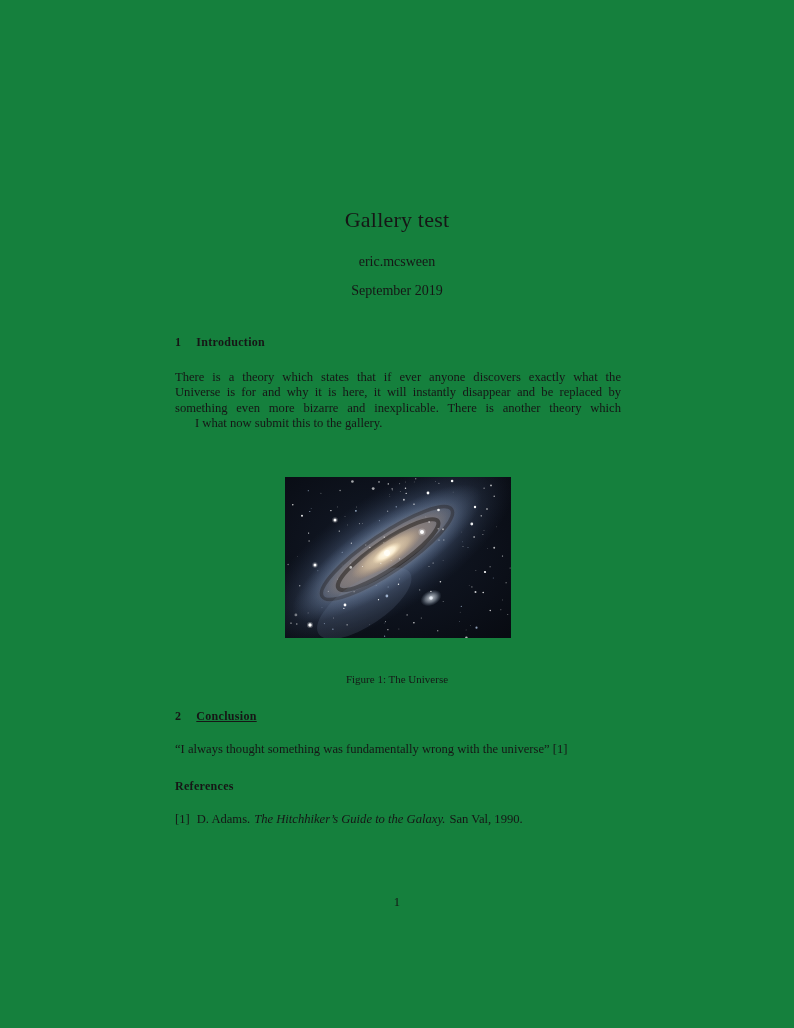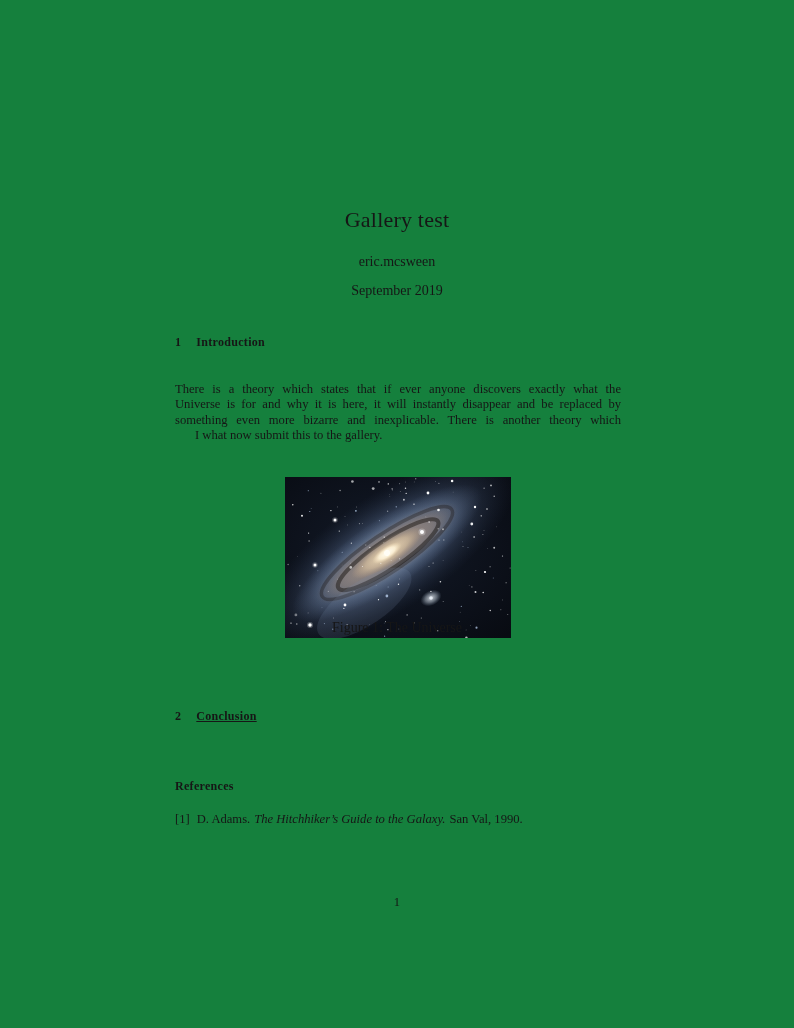--- a/index.html
+++ b/index.html
@@ -26,33 +26,33 @@
     font-size: 12px; font-weight: bold; letter-spacing: 0.3px;
     white-space: nowrap;
   }
   .sec-heading .sec-num { display: inline-block; margin-right: 15px; }
   .heading-intro      { top: 335px; }
   .heading-conclusion { top: 709px; text-decoration: underline; }
   .heading-refs       { top: 779px; }
 
   .body-block {
     position: absolute; left: 175px; width: 446px;
-    font-size: 12.6px; line-height: 15.3px; margin-top: 12px;
+    font-size: 12.6px; line-height: 15.3px;
   }
   .intro-block { top: 370px; }
   .jline { text-align: justify; text-align-last: justify; white-space: normal; }
   .pline { text-align: left; }
   .indent { padding-left: 20px; }
 
   .figure-img {
     position: absolute; left: 285px; top: 477px;
     width: 226px; height: 161px; display: block;
   }
   .figure-caption {
-    top: 620px; font-size: 14px;
+    top: 673px; font-size: 11px;
   }
 
   .quote-line {
     position: absolute; left: 175px; top: 742px;
     width: 446px; font-size: 12.6px;
   }
 
   .ref-entry {
     position: absolute; left: 175px; top: 812px;
     width: 446px; font-size: 12.6px;
@@ -297,20 +297,21 @@
         <circle cx="106.1" cy="83.6" r="0.37" fill="#ffffff" opacity="0.81"></circle>
       </g>
   </svg>
 
   <div class="centered figure-caption">Figure 1: The Universe</div>
 
   <div class="sec-heading heading-conclusion">
     <span class="sec-num">2</span><span>Conclusion</span>
   </div>
 
+  <div class="quote-line">“I always thought something was fundamentally wrong with the universe” [1]</div>
 
   <div class="sec-heading heading-refs">References</div>
 
   <div class="ref-entry">
     <span class="ref-label">[1]</span><span class="ref-part">D. Adams.</span><span class="ref-part ref-title">The Hitchhiker’s Guide to the Galaxy.</span><span>San Val, 1990.</span>
   </div>
 
   <div class="centered page-number">1</div>
 
 </div>

